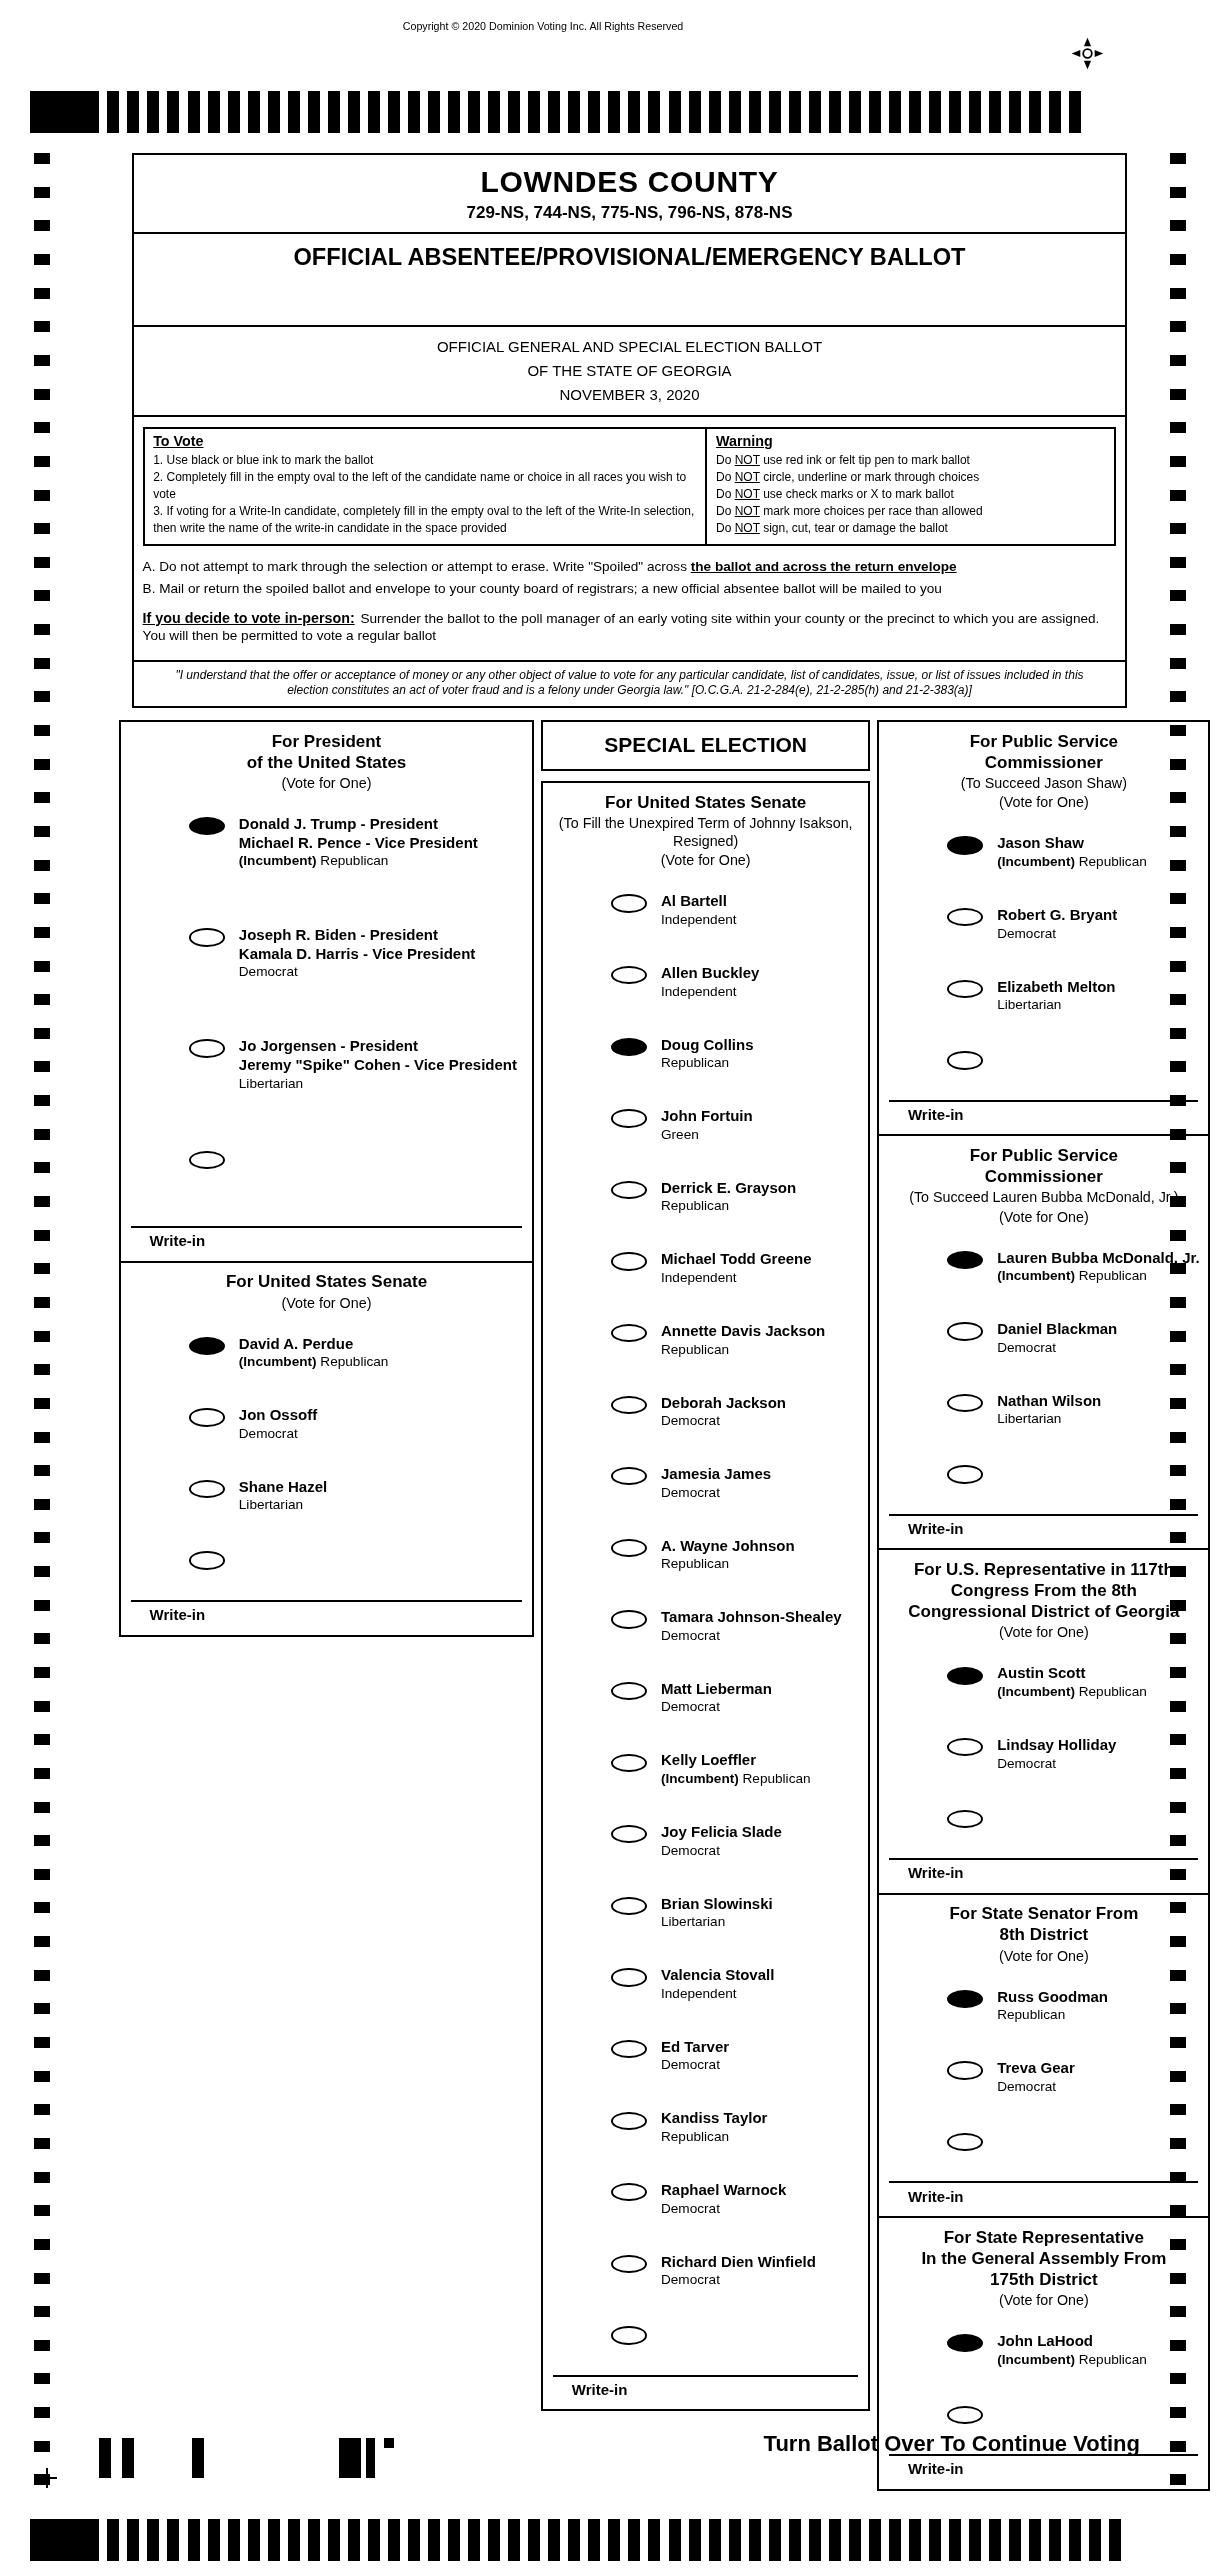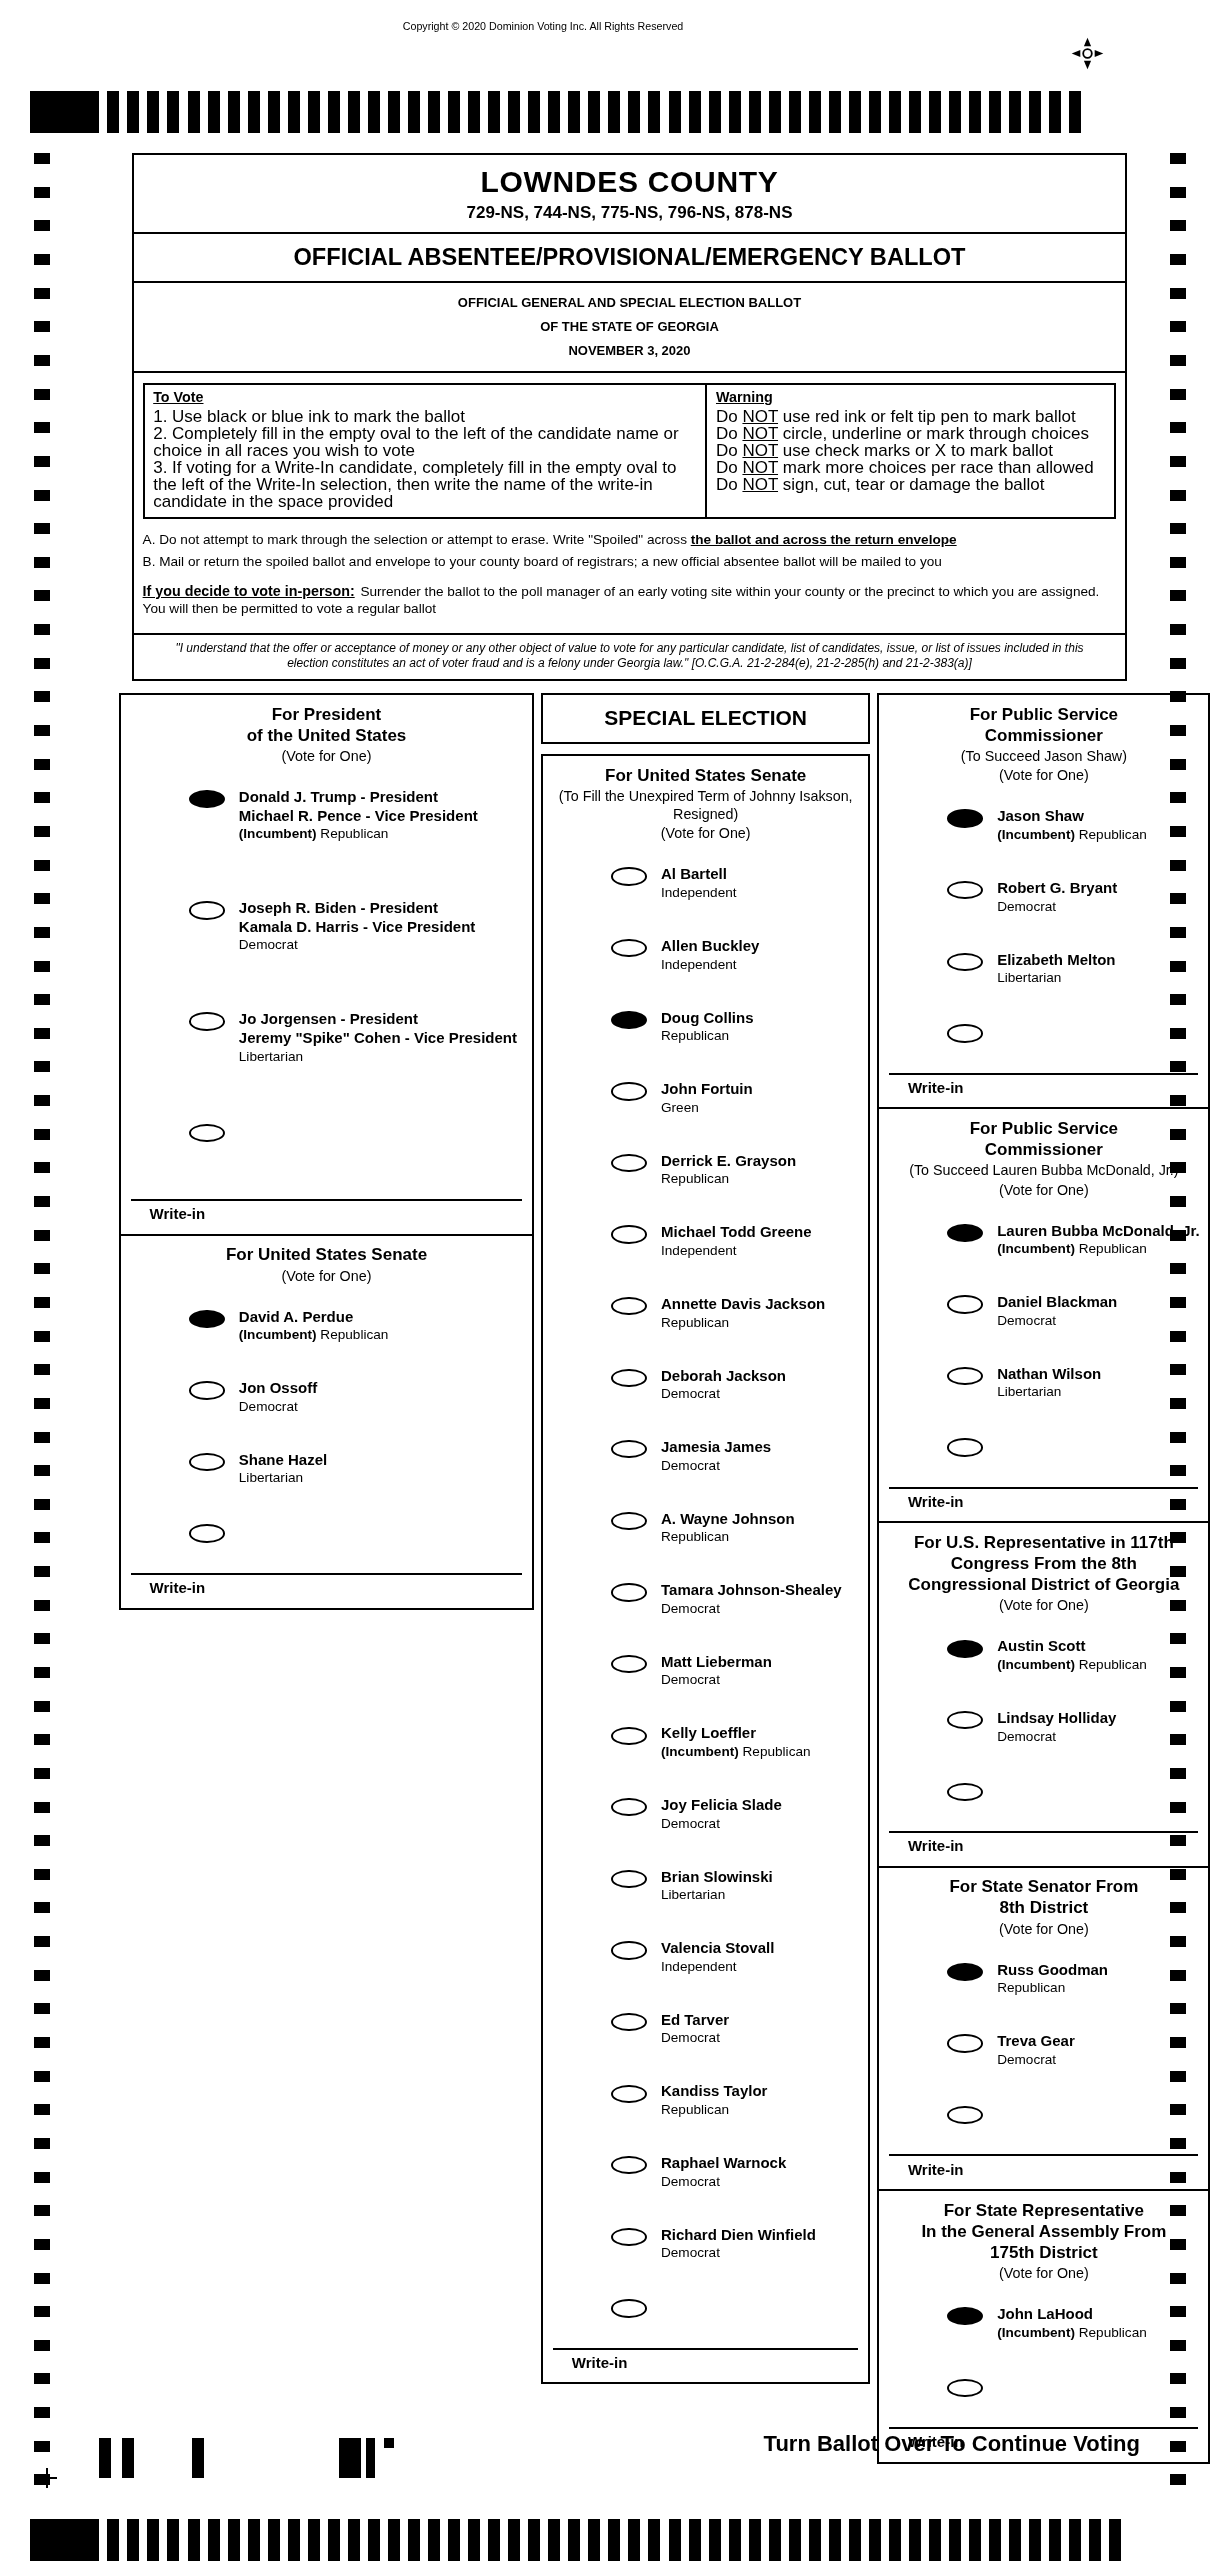--- a/index.html
+++ b/index.html
@@ -10,28 +10,28 @@
   .turn-over{position:absolute;top:2431px;right:82px;font-size:22px;font-weight:bold;}
   .plus-mark{position:absolute;left:37px;top:2468px;width:20px;height:20px;}
   .plus-mark::before{content:"";position:absolute;left:0;top:9.3px;width:20px;height:2.1px;background:#000;}
   .plus-mark::after{content:"";position:absolute;left:9.3px;top:0;width:2.1px;height:20px;background:#000;}
   .content{position:absolute;left:119px;top:153px;width:1021px;}
   .outer-box{margin:0 13px;border:2.1px solid #000;}
   .mh-county{text-align:center;padding:10px 7.2px 8.6px;}
   .county-name{font-size:30px;font-weight:bold;letter-spacing:0.7px;}
   .precincts{font-size:17px;font-weight:bold;margin-top:4.3px;}
   .mh-type{border-top:2.1px solid #000;text-align:center;font-size:23.6px;font-weight:bold;padding:10px 7.2px;}
-  .mh-election{border-top:2.1px solid #000;text-align:center;font-size:13px;font-weight:bold;padding:8.6px 7.2px;line-height:23.6px;}
+  .mh-election{border-top:2.1px solid #000;text-align:center;font-size:15px;font-weight:normal;padding:8.6px 7.2px;line-height:23.6px;margin-top:44px;}
   .instr-section{border-top:2.1px solid #000;padding:5.7px 8.6px 7.2px;}
   .instr-label{font-size:15.7px;font-weight:bold;}
   .instr-boxes{display:flex;margin-top:4.3px;align-items:stretch;}
   .tovote-box{width:58%;border:2.1px solid #000;padding:4.3px 8.6px 7.2px;box-sizing:border-box;}
   .warning-box{width:42%;border:2.1px solid #000;border-left:none;padding:4.3px 8.6px 7.2px;box-sizing:border-box;}
   .instr-title{font-size:14.3px;font-weight:bold;text-decoration:underline;margin-bottom:2.9px;}
-  .instr-item{font-size:17px;line-height:17px;}
+  .instr-item{font-size:12px;line-height:17px;}
   .sec-title{font-size:14.3px;font-weight:bold;text-decoration:underline;}
   .mistake{margin-top:11.5px;}
   .instr-line{font-size:13.6px;line-height:17px;margin-top:5.7px;}
   .emph{font-weight:bold;text-decoration:underline;}
   .u{text-decoration:underline;}
   .inperson{margin:13px 0 8.6px;font-size:13.6px;line-height:17px;}
   .ip-title{margin-right:5.7px;}
   .fraud{border-top:2.1px solid #000;text-align:center;font-size:12px;font-style:italic;padding:5.7px 33px 8.6px;line-height:15px;}
   .columns{display:flex;gap:7.2px;margin-top:11.5px;align-items:flex-start;}
   .ballot-col{flex:none;}

